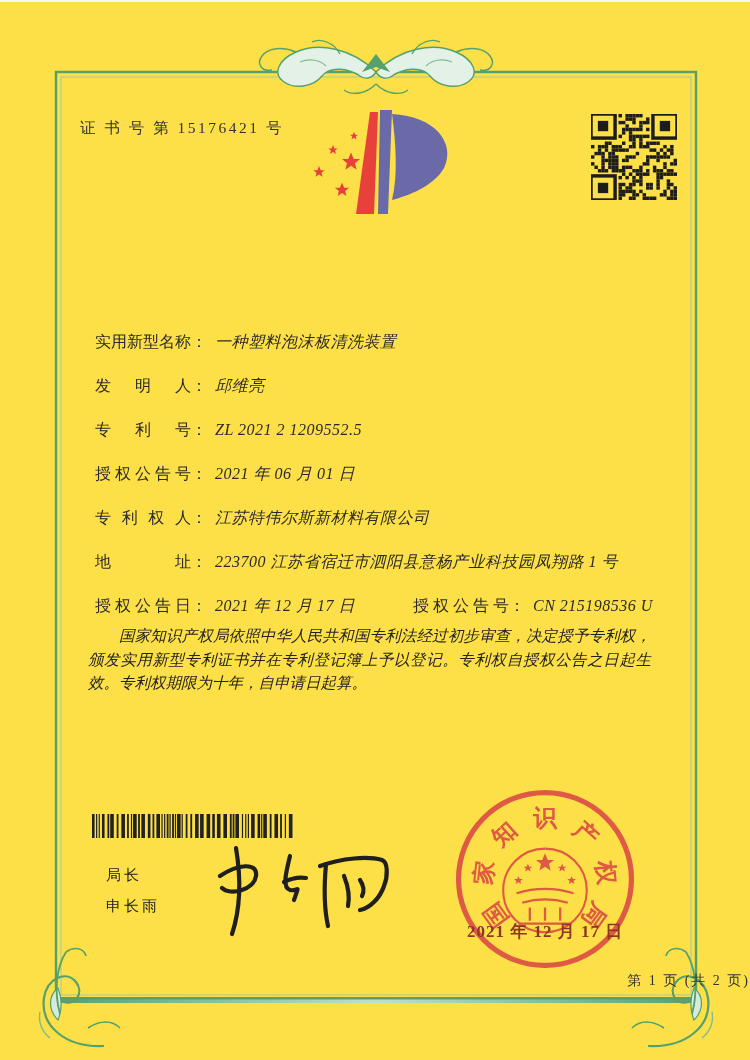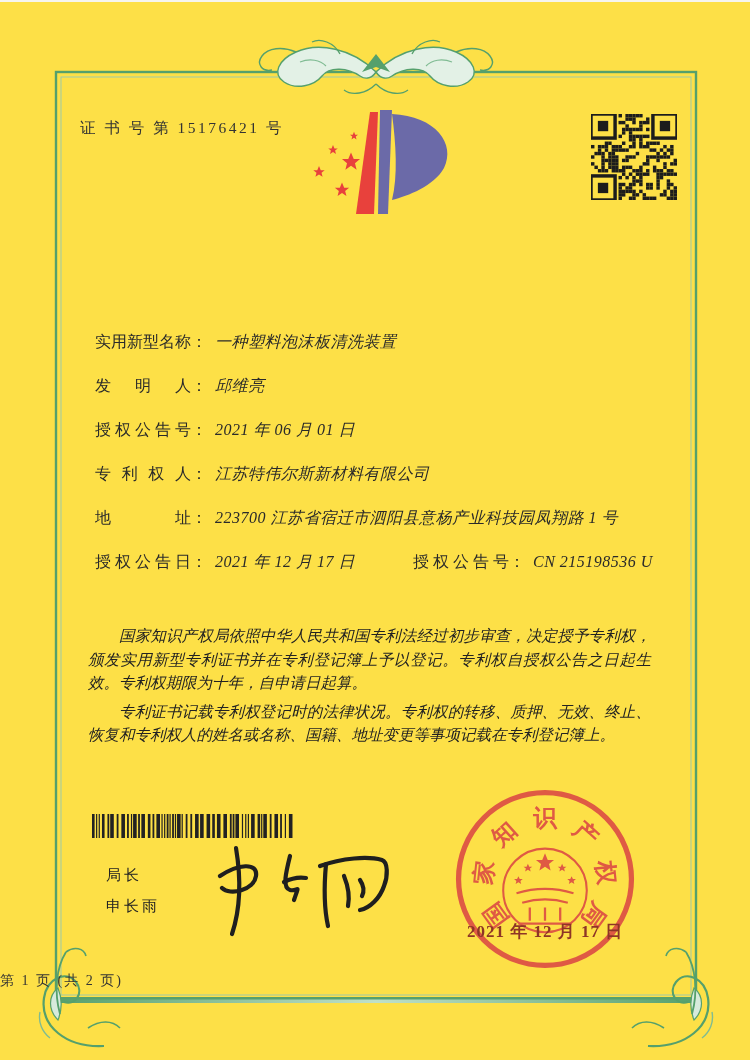--- a/index.html
+++ b/index.html
@@ -19,21 +19,21 @@
   .grant-label{display:inline-block;width:96px;text-align:justify;text-align-last:justify;margin-left:58px;vertical-align:top;}
   .paras{position:absolute;left:88px;right:99px;top:622px;font-size:15.5px;line-height:23.5px;
          text-align:justify;font-style:italic;color:#222;}
   .paras p{margin:0 0 5px 0;text-indent:2em;}
   .barcode{position:absolute;left:92px;top:812px;}
   .director{position:absolute;left:106px;top:858px;font-size:15px;letter-spacing:3px;line-height:31px;color:#222;}
   .signature{position:absolute;left:192px;top:840px;}
   .seal{position:absolute;left:450px;top:782px;opacity:0.92;}
   .seal-date{position:absolute;left:455px;top:918px;width:180px;text-align:center;
              font-size:17px;letter-spacing:1px;color:#8e3526;font-weight:600;}
-  .page-num{position:absolute;left:0;top:970px;width:100%;text-align:left;font-size:14px;letter-spacing:2px;color:#333;}
+  .page-num{position:absolute;left:0;top:970px;width:100%;text-align:right;font-size:14px;letter-spacing:2px;color:#333;}
   .back-note{position:absolute;left:0;top:1015px;width:100%;text-align:center;font-size:15.5px;
              letter-spacing:3px;font-style:italic;color:#2c2c2c;}
   svg text{font-family:"Liberation Serif","DejaVu Serif",serif;}
 </style>
 </head>
 <body>
 
 <div class="page">
 
   <svg class="frame-svg" width="750" height="1060" viewBox="0 0 750 1060">
@@ -323,36 +323,38 @@
 
 
   <div class="fields">
     <div class="frow">
       <span class="flabel">实用新型名称</span><span class="fcolon">：</span><span class="fvalue">一种塑料泡沫板清洗装置</span>
     </div>
     <div class="frow">
       <span class="flabel">发明人</span><span class="fcolon">：</span><span class="fvalue">邱维亮</span>
     </div>
     <div class="frow">
+      <span class="flabel">专利号</span><span class="fcolon">：</span><span class="fvalue">ZL 2021 2 1209552.5</span>
+    </div>
+    <div class="frow">
       <span class="flabel">授权公告号</span><span class="fcolon">：</span><span class="fvalue">2021 年 06 月 01 日</span>
     </div>
     <div class="frow">
       <span class="flabel">专利权人</span><span class="fcolon">：</span><span class="fvalue">江苏特伟尔斯新材料有限公司</span>
     </div>
     <div class="frow">
       <span class="flabel">地址</span><span class="fcolon">：</span><span class="fvalue">223700 江苏省宿迁市泗阳县意杨产业科技园凤翔路 1 号</span>
     </div>
     <div class="frow">
       <span class="flabel">授权公告日</span><span class="fcolon">：</span><span class="fvalue">2021 年 12 月 17 日</span><span class="grant-label">授权公告号</span><span class="fcolon">：</span><span class="fvalue">CN 215198536 U</span>
     </div>
   </div>
 
   <div class="paras">
     <p>国家知识产权局依照中华人民共和国专利法经过初步审查，决定授予专利权，颁发实用新型专利证书并在专利登记簿上予以登记。专利权自授权公告之日起生效。专利权期限为十年，自申请日起算。</p>
-    <p>专利证书记载专利权登记时的法律状况。专利权的转移、质押、无效、终止、恢复和专利权人的姓名或名称、国籍、地址变更等事项记载在专利登记簿上。</p>
   </div>
 
   <svg class="barcode" id="barcode" width="205" height="24" viewBox="0 0 205 24">
       <rect x="0" y="0" width="2.6" height="24" fill="#222"></rect>
       <rect x="4.04" y="0" width="1.2" height="24" fill="#222"></rect>
       <rect x="6.68" y="0" width="1.2" height="24" fill="#222"></rect>
       <rect x="9.96" y="0" width="2.6" height="24" fill="#222"></rect>
       <rect x="15.440000000000001" y="0" width="1.8" height="24" fill="#222"></rect>
       <rect x="18.200000000000003" y="0" width="3.6" height="24" fill="#222"></rect>
       <rect x="24.680000000000003" y="0" width="1.8" height="24" fill="#222"></rect>

